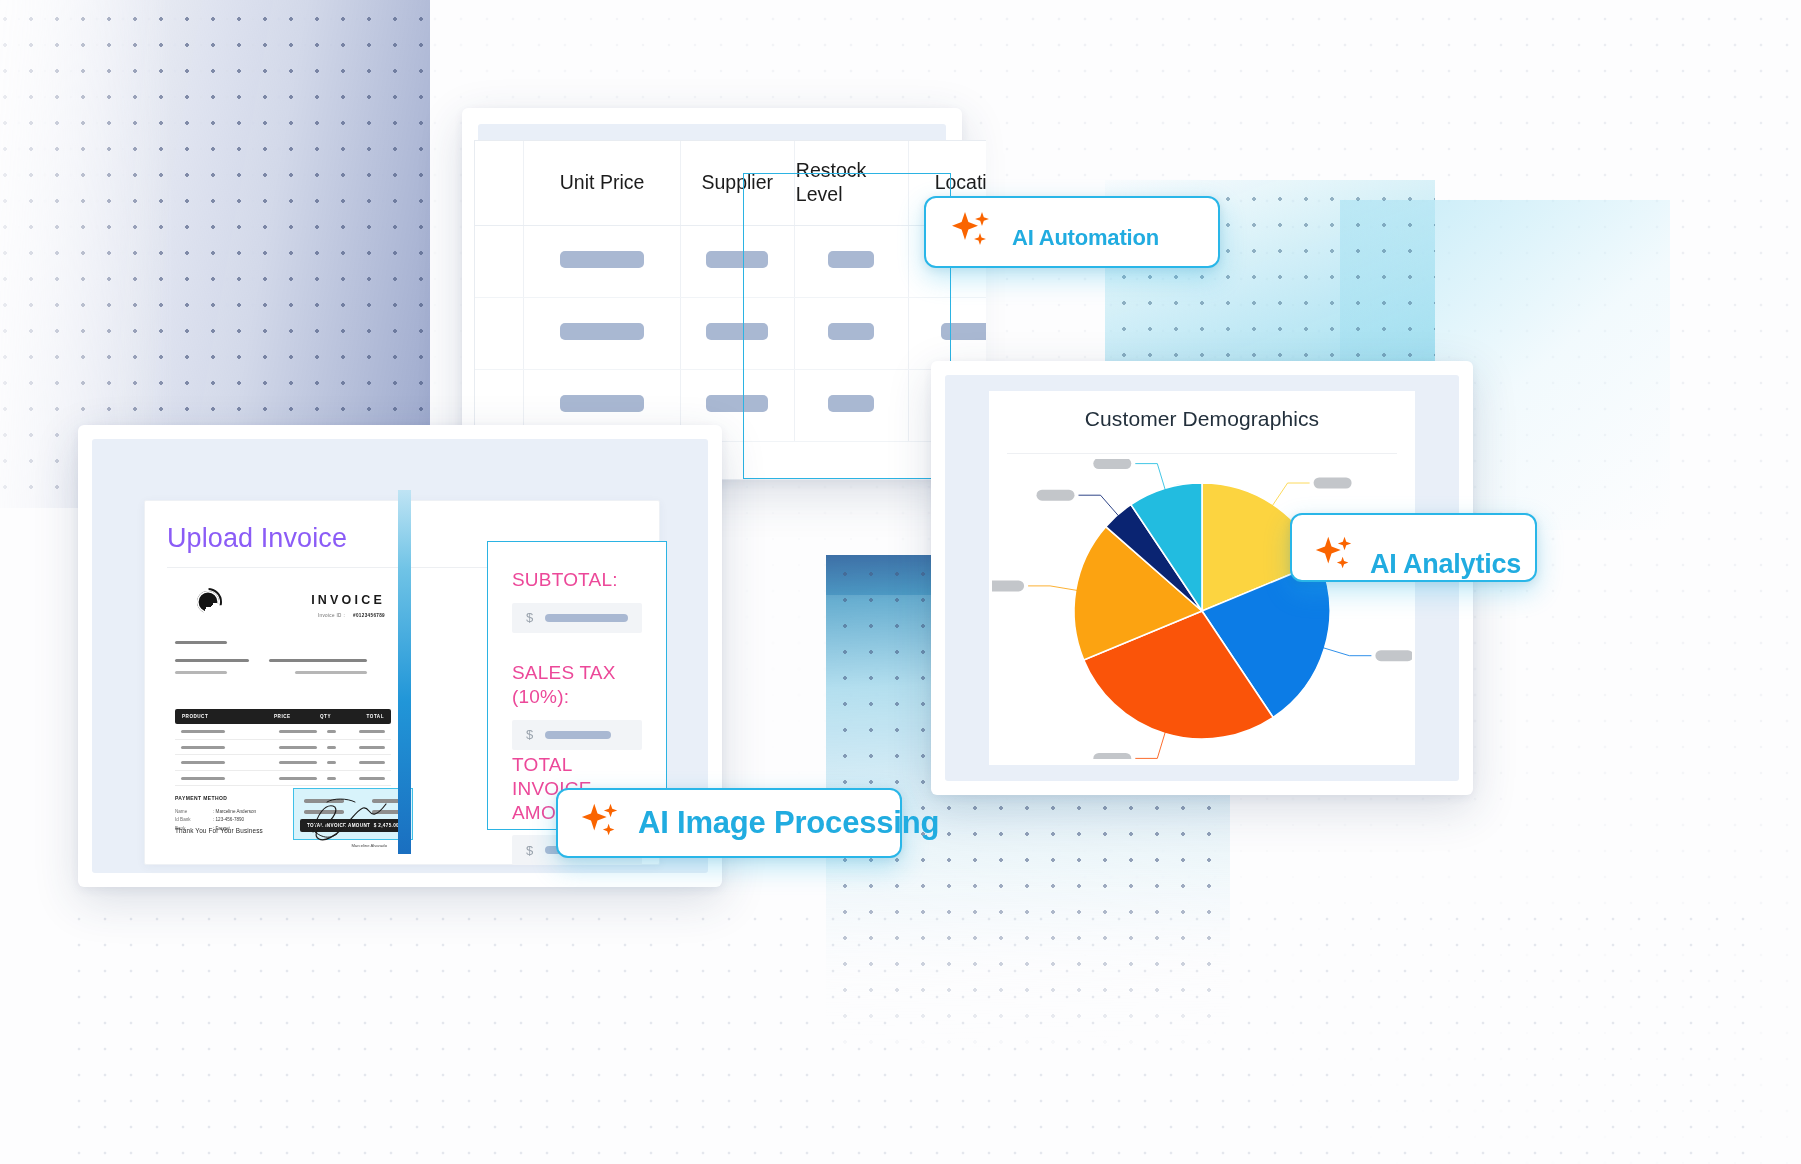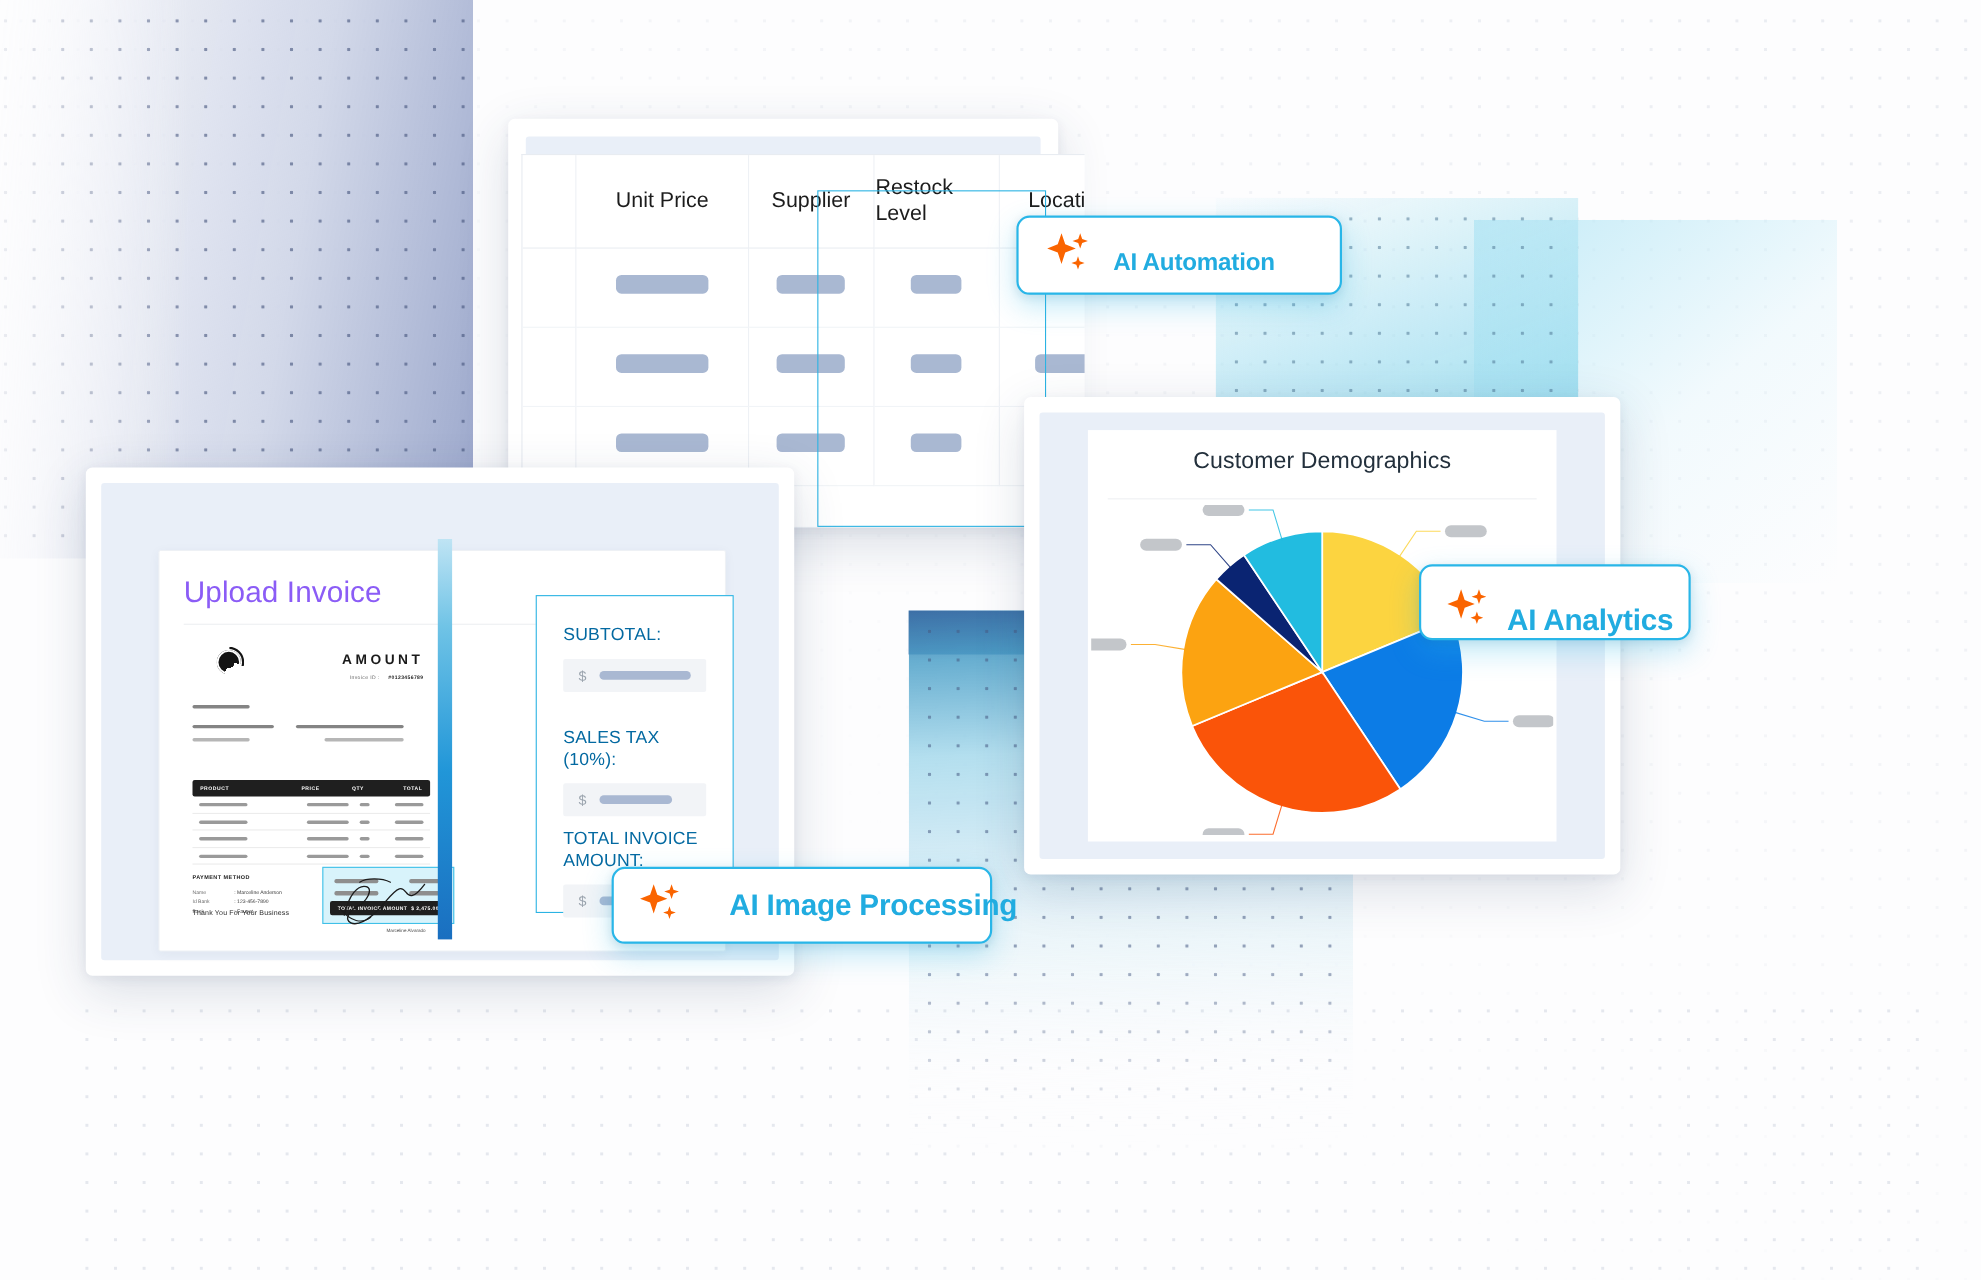--- a/index.html
+++ b/index.html
@@ -231,21 +231,21 @@
     position: absolute; left: 398px; top: 490px; width: 13px; height: 364px;
     background: linear-gradient(180deg, #bfe4f4 0%, #6fc3e6 22%, #2196d8 58%, #1a6fc0 100%);
   }
 
   
   .sum-panel {
     position: absolute; left: 487px; top: 541px; width: 180px; height: 289px;
     border: 1.6px solid #2bb3e3; background: #fff;
   }
   .sum-label {
-    font-size: 16px; color: #0369a1; letter-spacing: .2px; line-height: 1.25;
+    font-size: 19px; color: #ec4899; letter-spacing: .2px; line-height: 1.25;
   }
   .sum-field {
     height: 30px; background: #f2f4f7; border-radius: 2px;
     display: flex; align-items: center; padding: 0 14px; gap: 12px;
   }
   .sum-field .dollar { font-size: 13px; color: #9aa3ad; }
   .sum-field .fbar { height: 8px; border-radius: 4px; background: #a9b8d2; }
 
   
   #chart-window { left: 931px; top: 361px; width: 542px; height: 434px; }
@@ -276,21 +276,21 @@
     color: #21ace0;
     font-weight: 700;
     letter-spacing: -0.2px;
     white-space: nowrap;
   }
   #badge-automation { left: 924px; top: 196px; width: 296px; height: 72px; padding: 0 22px; gap: 18px; }
   #badge-automation .blabel { font-size: 22px; margin-top: 12px; }
   #badge-analytics { left: 1290px; top: 513px; width: 247px; height: 69px; padding: 0 20px; gap: 14px; align-items: flex-end; }
   #badge-analytics .blabel { font-size: 27px; }
   #badge-image { left: 556px; top: 788px; width: 346px; height: 70px; padding: 0 20px; gap: 16px; }
-  #badge-image .blabel { font-size: 27px; margin-left: 25px; }
+  #badge-image .blabel { font-size: 31px; }
 </style>
 </head>
 <body>
 
 <div id="stage">
 
   <div class="bg-dots-global fade-tr"></div>
   <div class="dotgrid blk-left"></div>
   <div class="dotgrid blk-cyan-wide"></div>
   <div class="dotgrid blk-cyan"></div>
@@ -347,21 +347,21 @@
   </div>
 
   <div class="window" id="invoice-window">
     <div class="window-inner"></div>
     <div class="inv-sheet">
       <div class="inv-title">Upload Invoice</div>
       <div class="inv-rule"></div>
 
       <div class="paper">
         <div class="paper-logo"></div>
-        <div class="paper-invoice-word">AMOUNT</div>
+        <div class="paper-invoice-word">INVOICE</div>
         <div class="paper-invoice-id">
           <span>Invoice ID :</span><b>#0123456789</b>
         </div>
 
         <i class="pline" style="left:8px; top:58px; width:52px;"></i>
         <i class="pline" style="left:8px; top:76px; width:74px;"></i>
         <i class="pline light" style="left:8px; top:88px; width:52px;"></i>
         <i class="pline" style="left:102px; top:76px; width:98px;"></i>
         <i class="pline light" style="left:128px; top:88px; width:72px;"></i>
 

